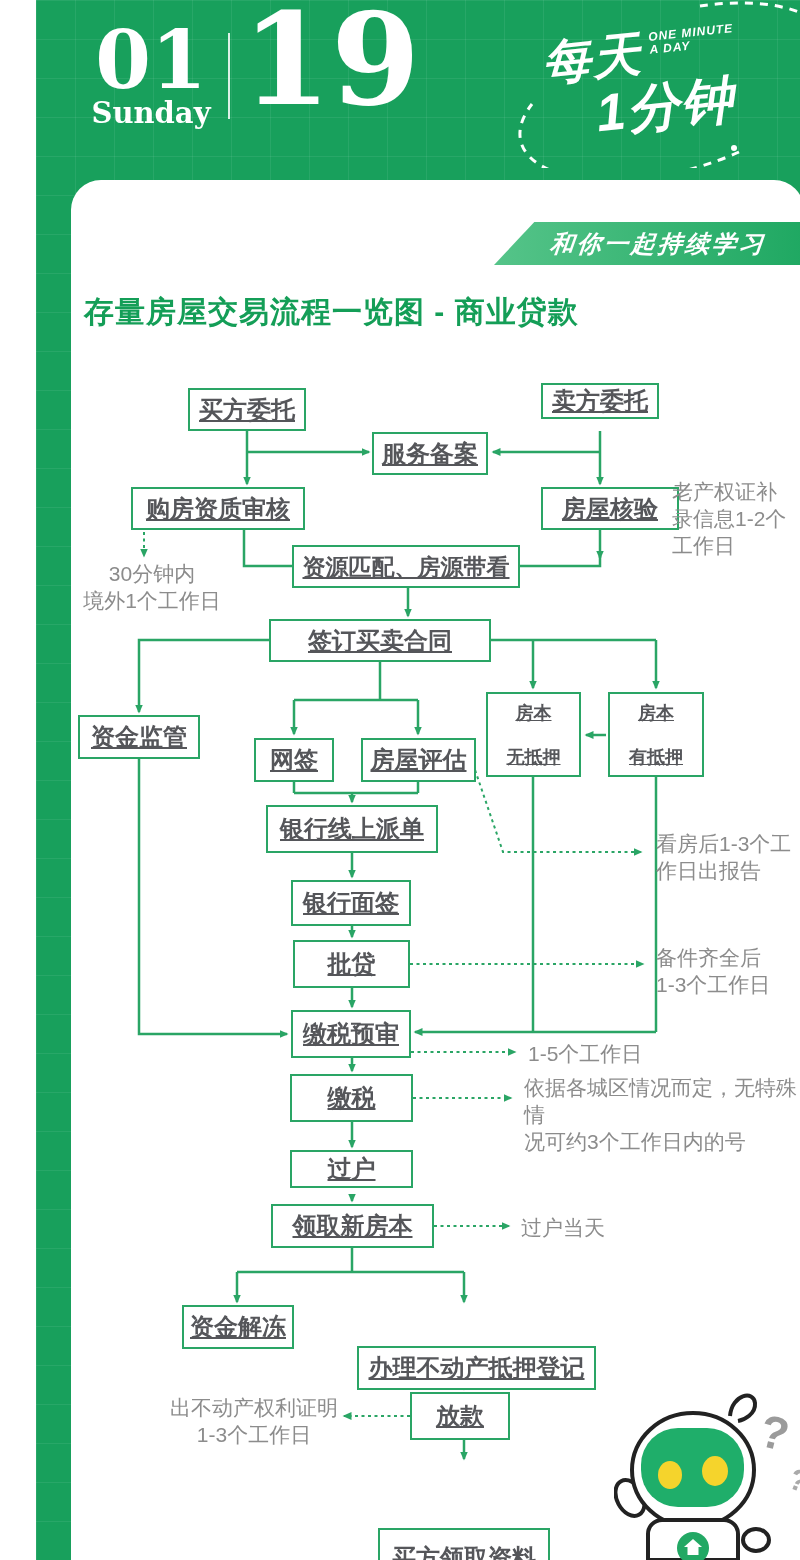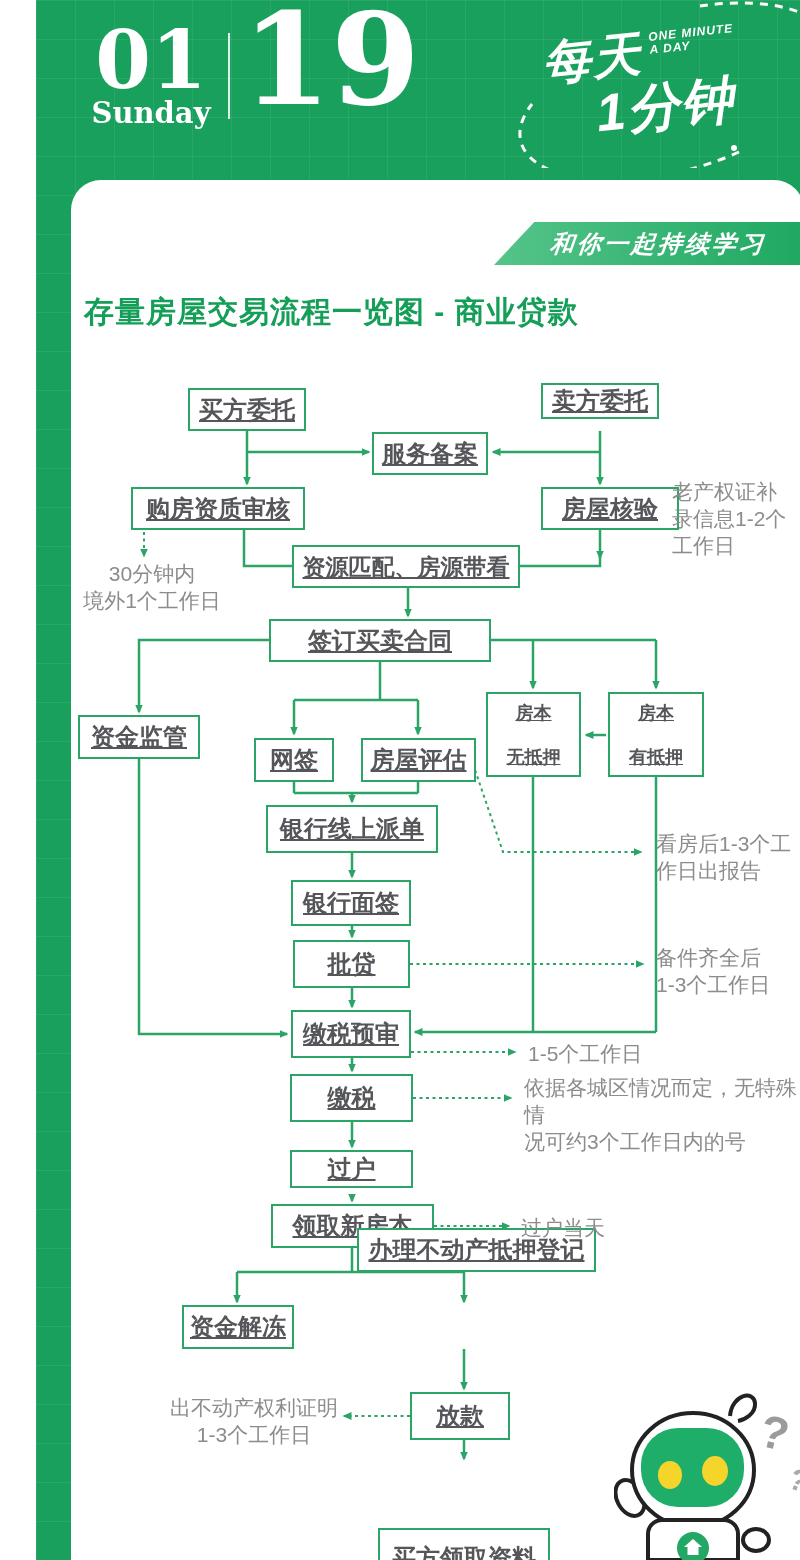--- a/index.html
+++ b/index.html
@@ -182,21 +182,21 @@
   <div class="node two" style="left:572px;top:692px;width:96px;height:85px">房本
 有抵押</div>
   <div class="node" style="left:230px;top:805px;width:172px;height:48px">银行线上派单</div>
   <div class="node" style="left:255px;top:880px;width:120px;height:46px">银行面签</div>
   <div class="node" style="left:257px;top:940px;width:117px;height:48px">批贷</div>
   <div class="node" style="left:255px;top:1010px;width:120px;height:48px">缴税预审</div>
   <div class="node" style="left:254px;top:1074px;width:123px;height:48px">缴税</div>
   <div class="node" style="left:254px;top:1150px;width:123px;height:38px">过户</div>
   <div class="node" style="left:235px;top:1204px;width:163px;height:44px">领取新房本</div>
   <div class="node" style="left:146px;top:1305px;width:112px;height:44px">资金解冻</div>
-  <div class="node" style="left:321px;top:1228px;width:239px;height:44px">办理不动产抵押登记</div>
+  <div class="node" style="left:321px;top:1346px;width:239px;height:44px">办理不动产抵押登记</div>
   <div class="node" style="left:374px;top:1392px;width:100px;height:48px">放款</div>
   <div class="node" style="left:342px;top:1528px;width:172px;height:60px">买方领取资料</div>
 
   <div class="note" style="left:636px;top:478px;width:134px">老产权证补
 录信息1-2个
 工作日</div>
   <div class="note center" style="left:36px;top:560px;width:160px">30分钟内
 境外1个工作日</div>
   <div class="note" style="left:620px;top:830px;width:150px">看房后1-3个工
 作日出报告</div>

